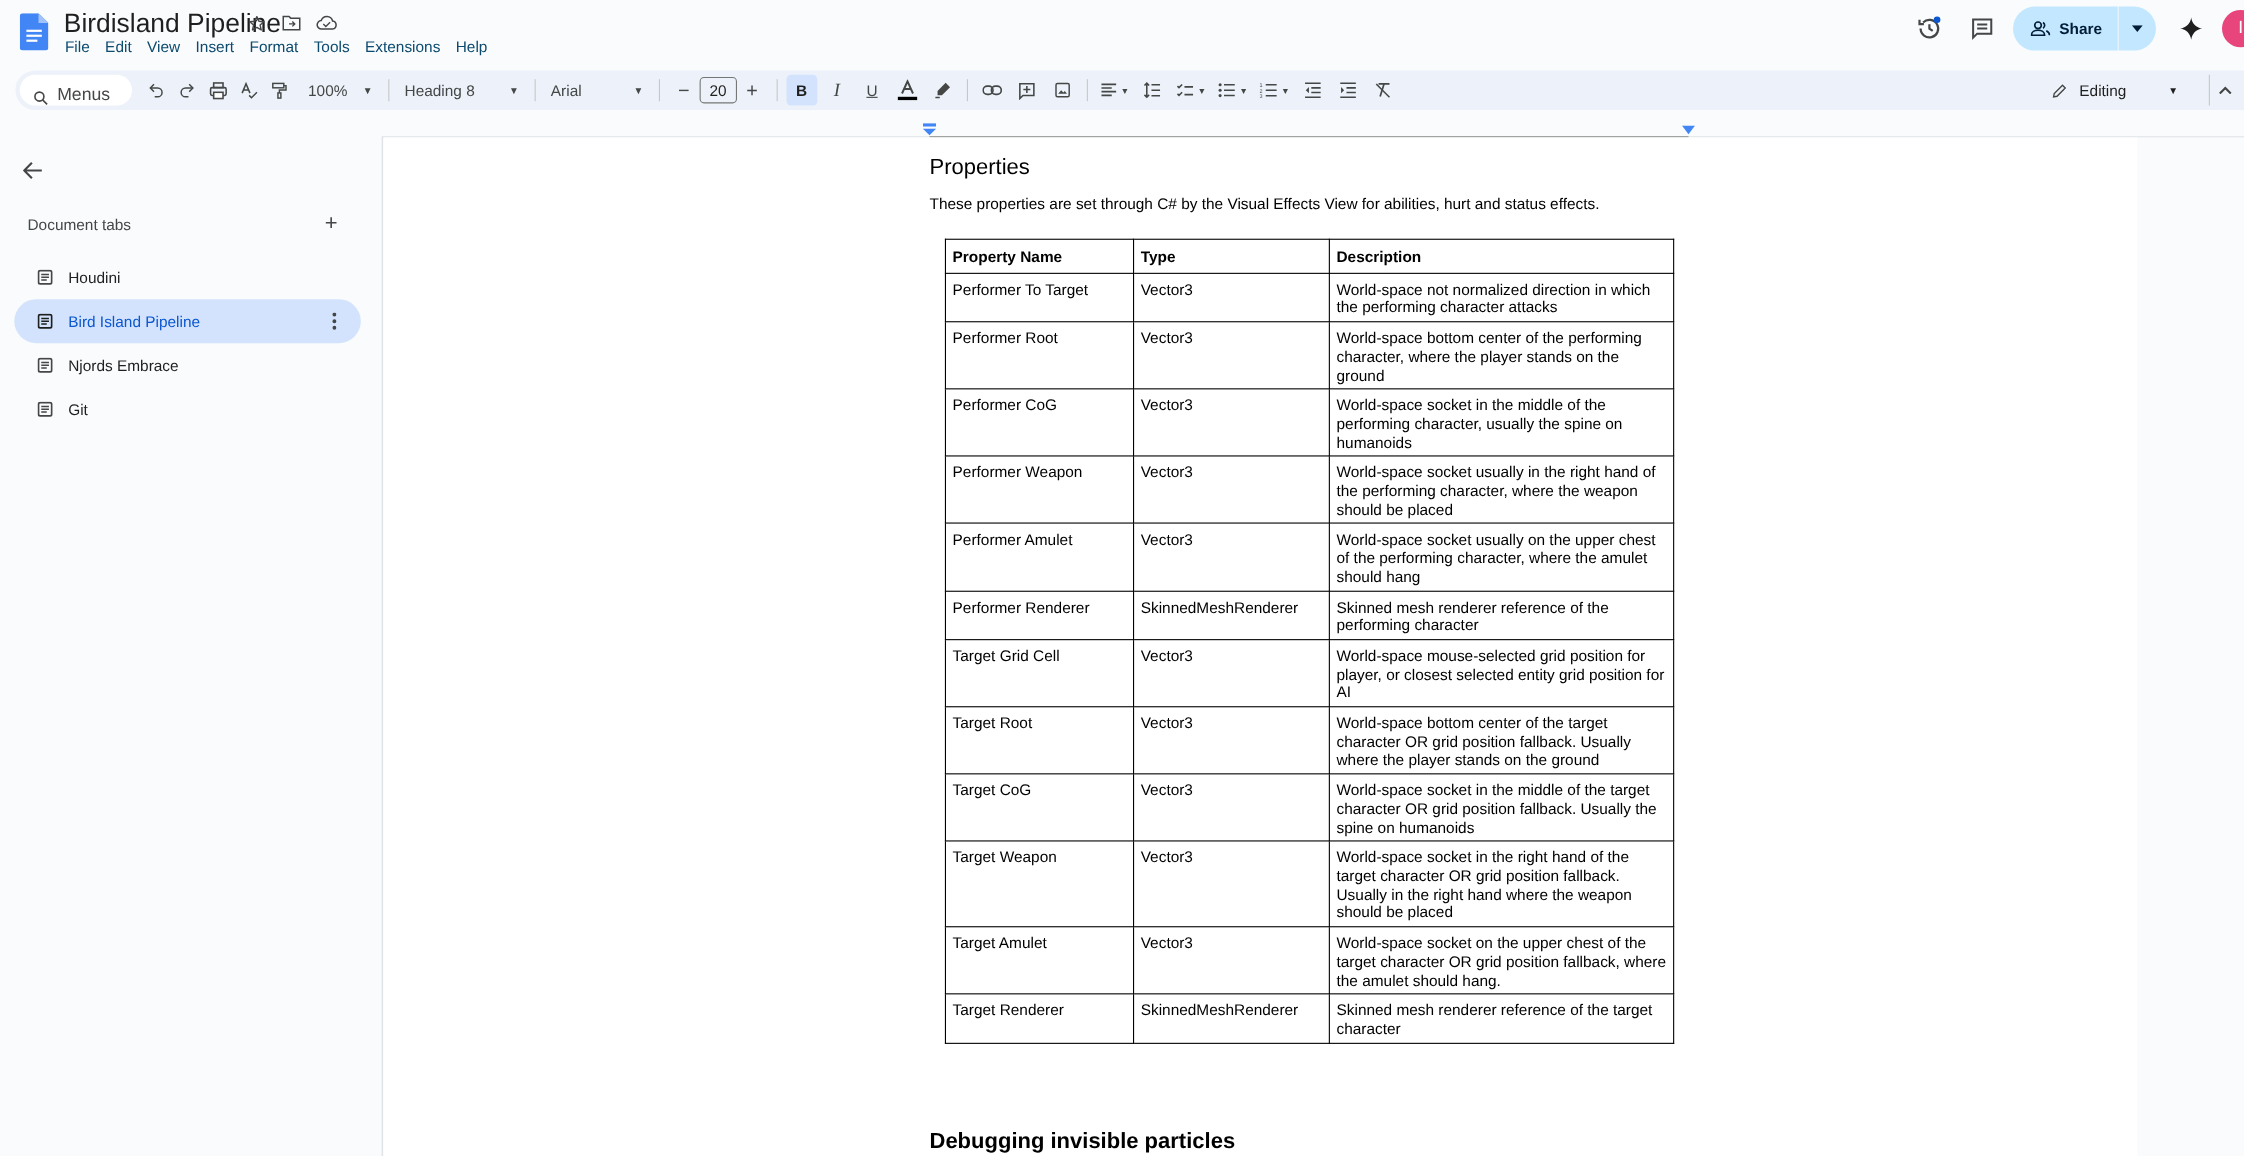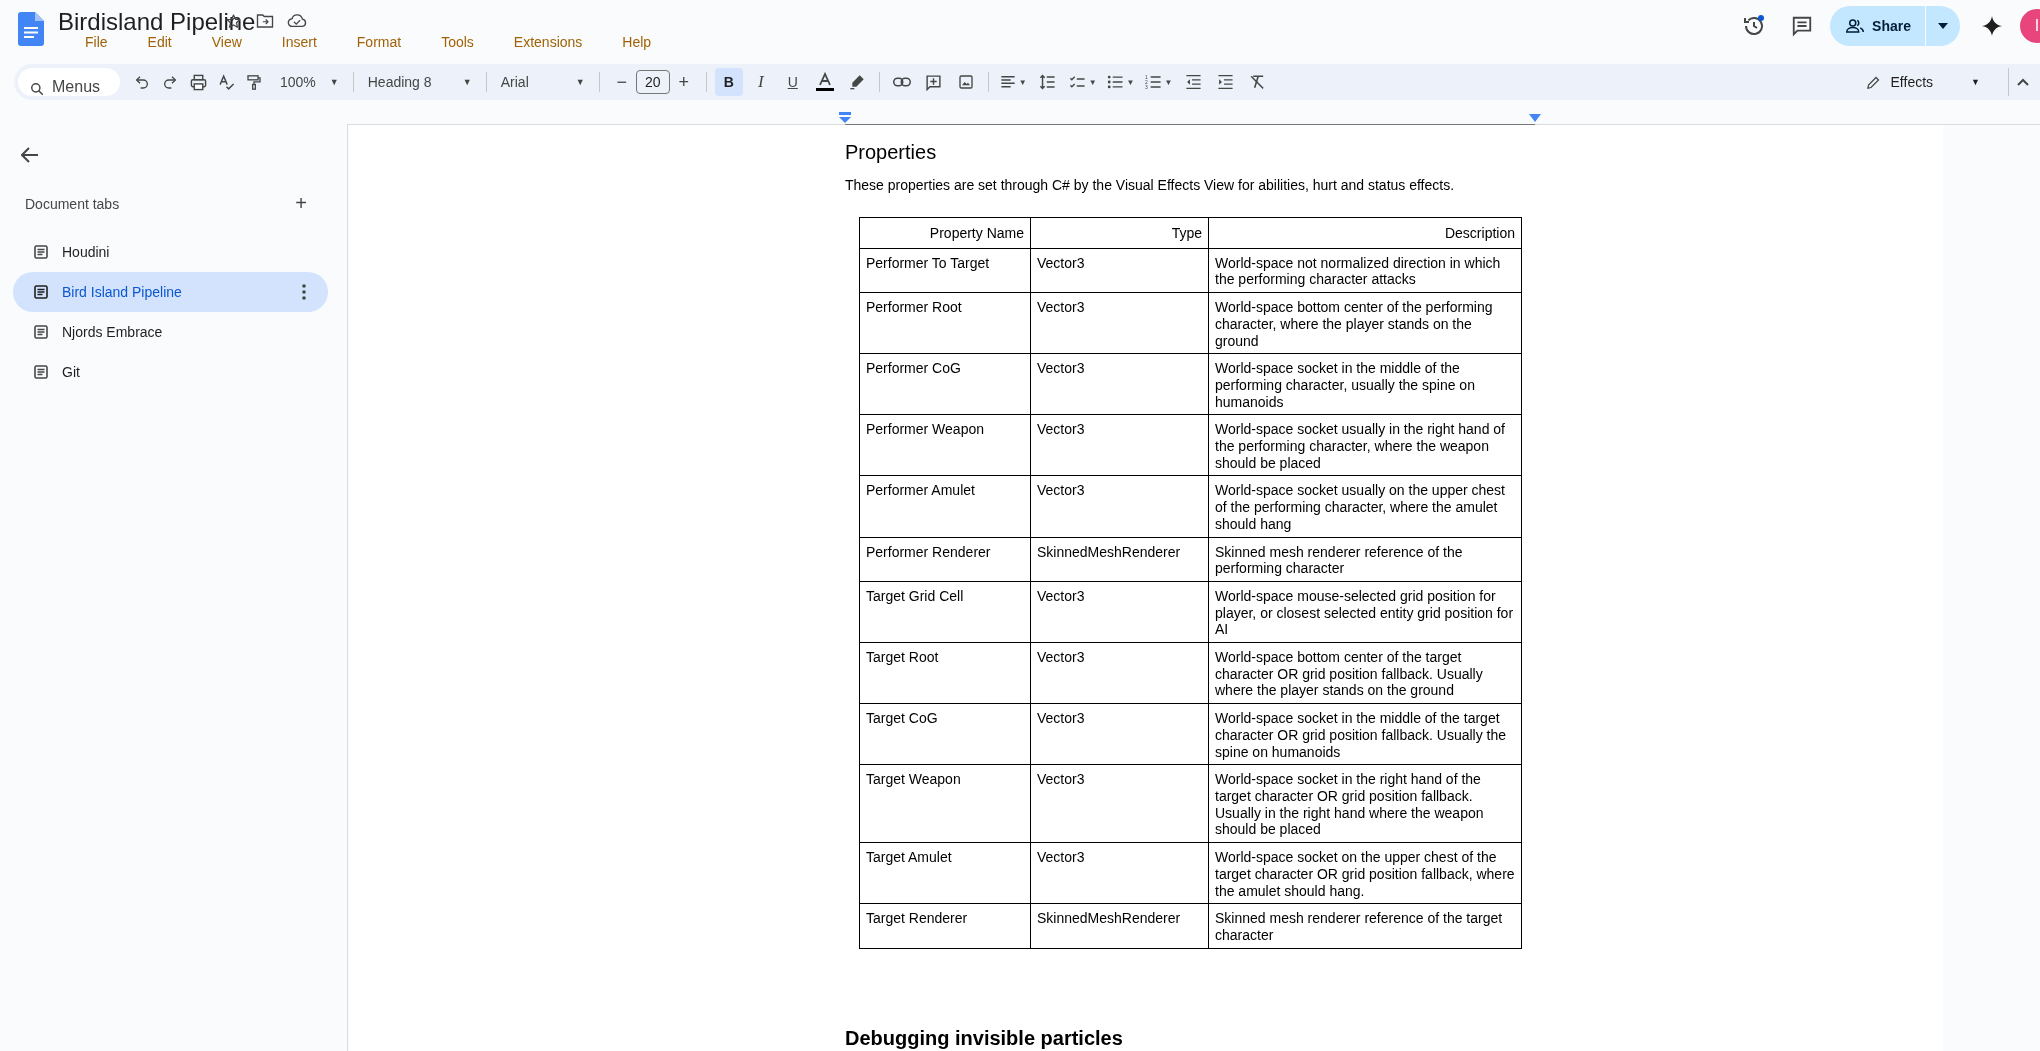--- a/index.html
+++ b/index.html
@@ -5,21 +5,21 @@
   * { box-sizing: border-box; margin: 0; padding: 0; }
   html, body { width: 2040px; height: 1051px; overflow: hidden; background: #f9fbfd; font-family: "Liberation Sans", sans-serif; color: #1f1f1f; }
 
   
   .titlebar { position: absolute; left: 0; top: 0; width: 2040px; height: 60px; background: #f9fbfd; }
   .doc-logo { position: absolute; left: 18px; top: 12px; width: 26px; height: 34px; }
   .doc-title { position: absolute; left: 58px; top: 8px; font-size: 24px; color: #1f1f1f; }
   .title-icons { position: absolute; left: 222px; top: 10px; display: flex; gap: 10px; }
   .title-icons span { width: 22px; height: 22px; display: flex; align-items: center; justify-content: center; color: #444746; }
   .menubar { position: absolute; left: 52px; top: 32px; display: flex; gap: 0; }
-  .menubar .menu-item { font-size: 14px; padding: 2px 7px; color: #a16207; cursor: pointer; margin-left: 26px; }
+  .menubar .menu-item { font-size: 14px; padding: 2px 7px; color: #0c4a6e; cursor: pointer; }
 
   .top-right { position: absolute; right: 0; top: 6px; height: 40px; display: flex; align-items: center; }
   .icon-btn { width: 40px; height: 40px; display: flex; align-items: center; justify-content: center; color: #444746; }
   .share-wrap { display: flex; margin-left: 8px; }
   .share-btn { height: 40px; background: #c2e7ff; border-radius: 20px 0 0 20px; padding: 0 14px 0 16px; display: flex; align-items: center; gap: 8px; font-size: 14px; color: #001d35; font-weight: bold; border-right: 1px solid #f9fbfd; }
   .share-drop { height: 40px; width: 34px; background: #c2e7ff; border-radius: 0 20px 20px 0; display: flex; align-items: center; justify-content: center; }
   .gemini { margin-left: 12px; }
   .avatar { width: 34px; height: 34px; border-radius: 50%; background: #e8457c; color: #fff; font-size: 16px; display: flex; align-items: center; justify-content: center; margin-left: 8px; margin-right: -14px; }
 
   
@@ -53,21 +53,21 @@
   .tab-more { position: absolute; right: 14px; top: 10px; width: 20px; height: 20px; display: flex; align-items: center; justify-content: center; color: #444746; }
 
   
   .canvas { position: absolute; left: 349px; top: 125px; width: 1691px; height: 926px; background: #f9fbfd; }
   .page { position: absolute; left: 0; top: 0; width: 1594px; height: 926px; background: #fff; }
   .content { position: absolute; left: 496px; top: 0; width: 700px; }
   .h-properties { position: absolute; left: 0; top: 16px; font-size: 20px; color: #000; font-weight: normal; }
   .intro { position: absolute; left: 0; top: 52px; font-size: 14px; color: #000; white-space: nowrap; }
   .props-table { position: absolute; left: 14px; top: 92px; border-collapse: collapse; font-size: 14px; color: #000; }
   .props-table td, .props-table th { border: 1px solid #000; vertical-align: top; text-align: left; padding: 6px 6px 4px 6px; line-height: 16.7px; }
-  .props-table th { font-weight: normal; padding-top: 7px; padding-bottom: 6px; text-align: right; }
+  .props-table th { font-weight: bold; padding-top: 7px; padding-bottom: 6px; }
   .props-table col.c1 { width: 171px; }
   .props-table col.c2 { width: 178px; }
   .props-table col.c3 { width: 313px; }
   .h-debug { position: absolute; left: 0; top: 902px; font-size: 20px; color: #000; white-space: nowrap; }
 </style>
 </head>
 <body>
 
 <div class="titlebar">
   <svg class="doc-logo" viewBox="0 0 26 34">
@@ -300,21 +300,21 @@
     <svg width="17" height="16" viewBox="0 0 24 22">
         <path d="M6 3h14M13 3l-5 16" stroke="#444746" stroke-width="2.2"></path>
         <path d="M3 3l17 17" stroke="#444746" stroke-width="2"></path>
       </svg>
   </div>
 
   <div class="editing">
     <svg width="15" height="15" viewBox="0 0 24 24">
         <path d="M3 21l1-5L16 4l4 4L8 20z" fill="none" stroke="#444746" stroke-width="2"></path>
       </svg>
-    <span>Effects</span>
+    <span>Editing</span>
     <span class="caret">▼</span>
   </div>
   <div class="collapse-btn">
     <svg width="12" height="8" viewBox="0 0 12 8">
         <path d="M1 7l5-5 5 5" fill="none" stroke="#444746" stroke-width="2"></path>
       </svg>
   </div>
 </div>
 
 <div class="sidebar">

